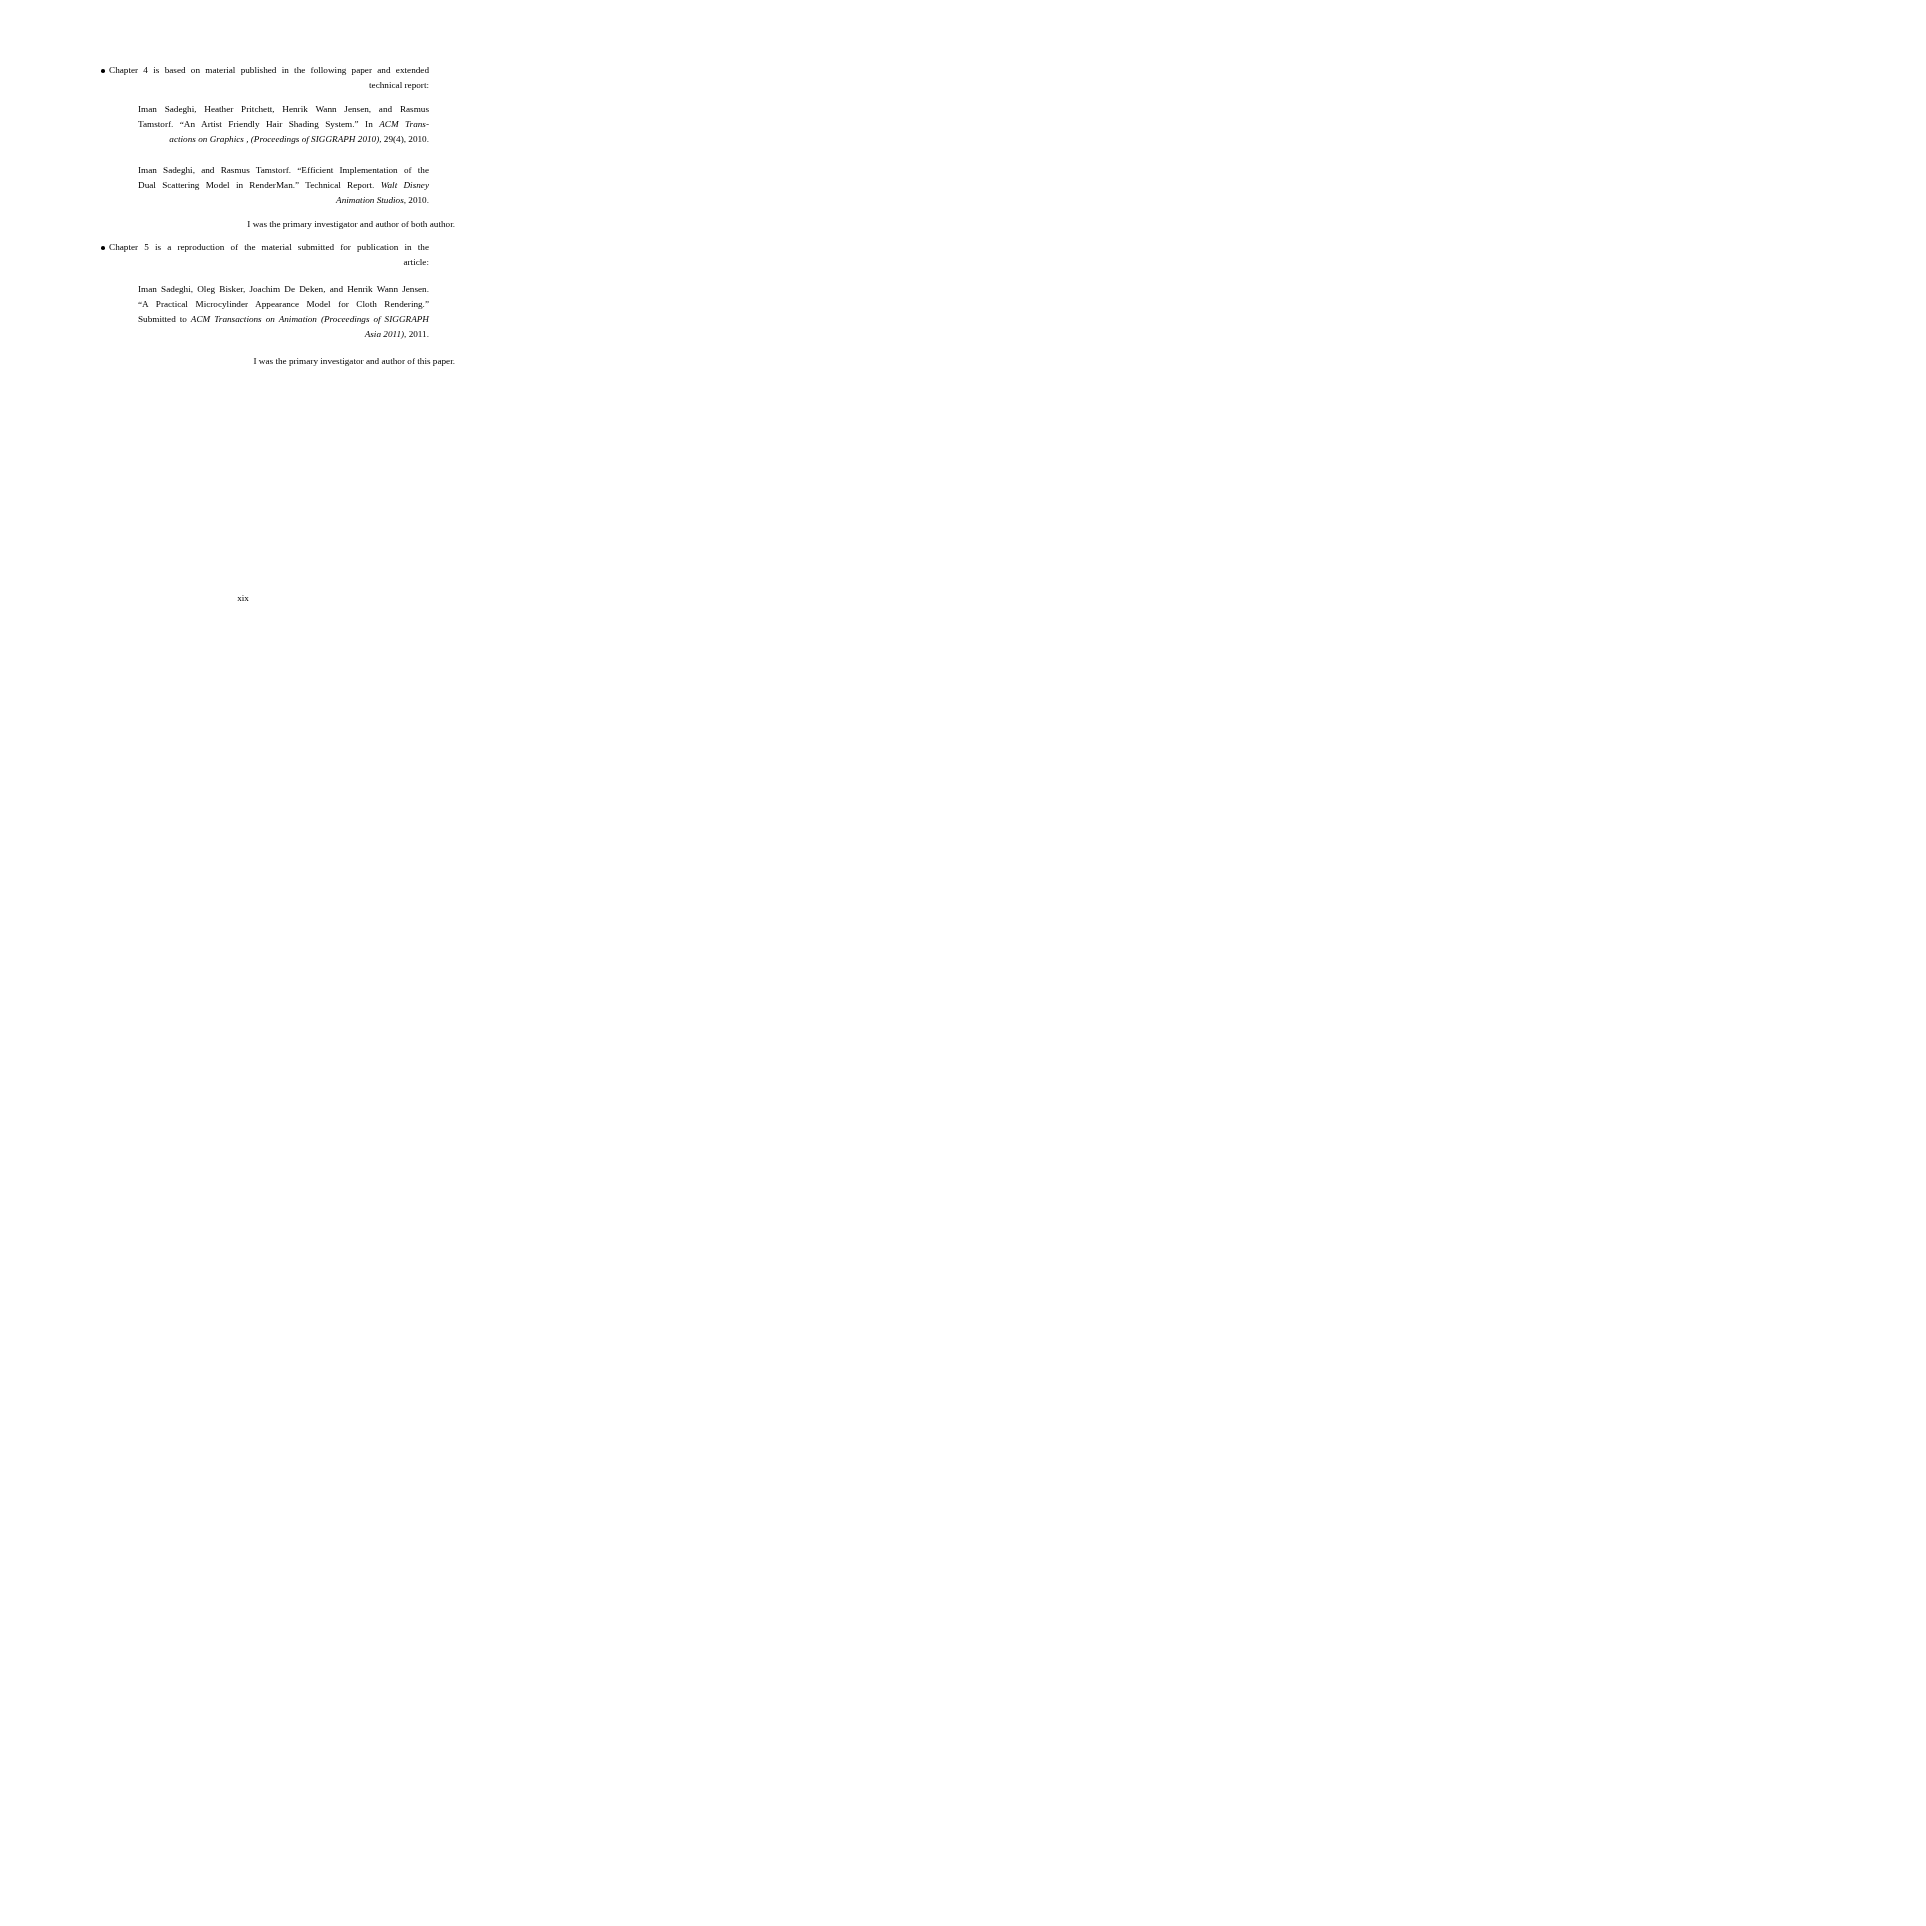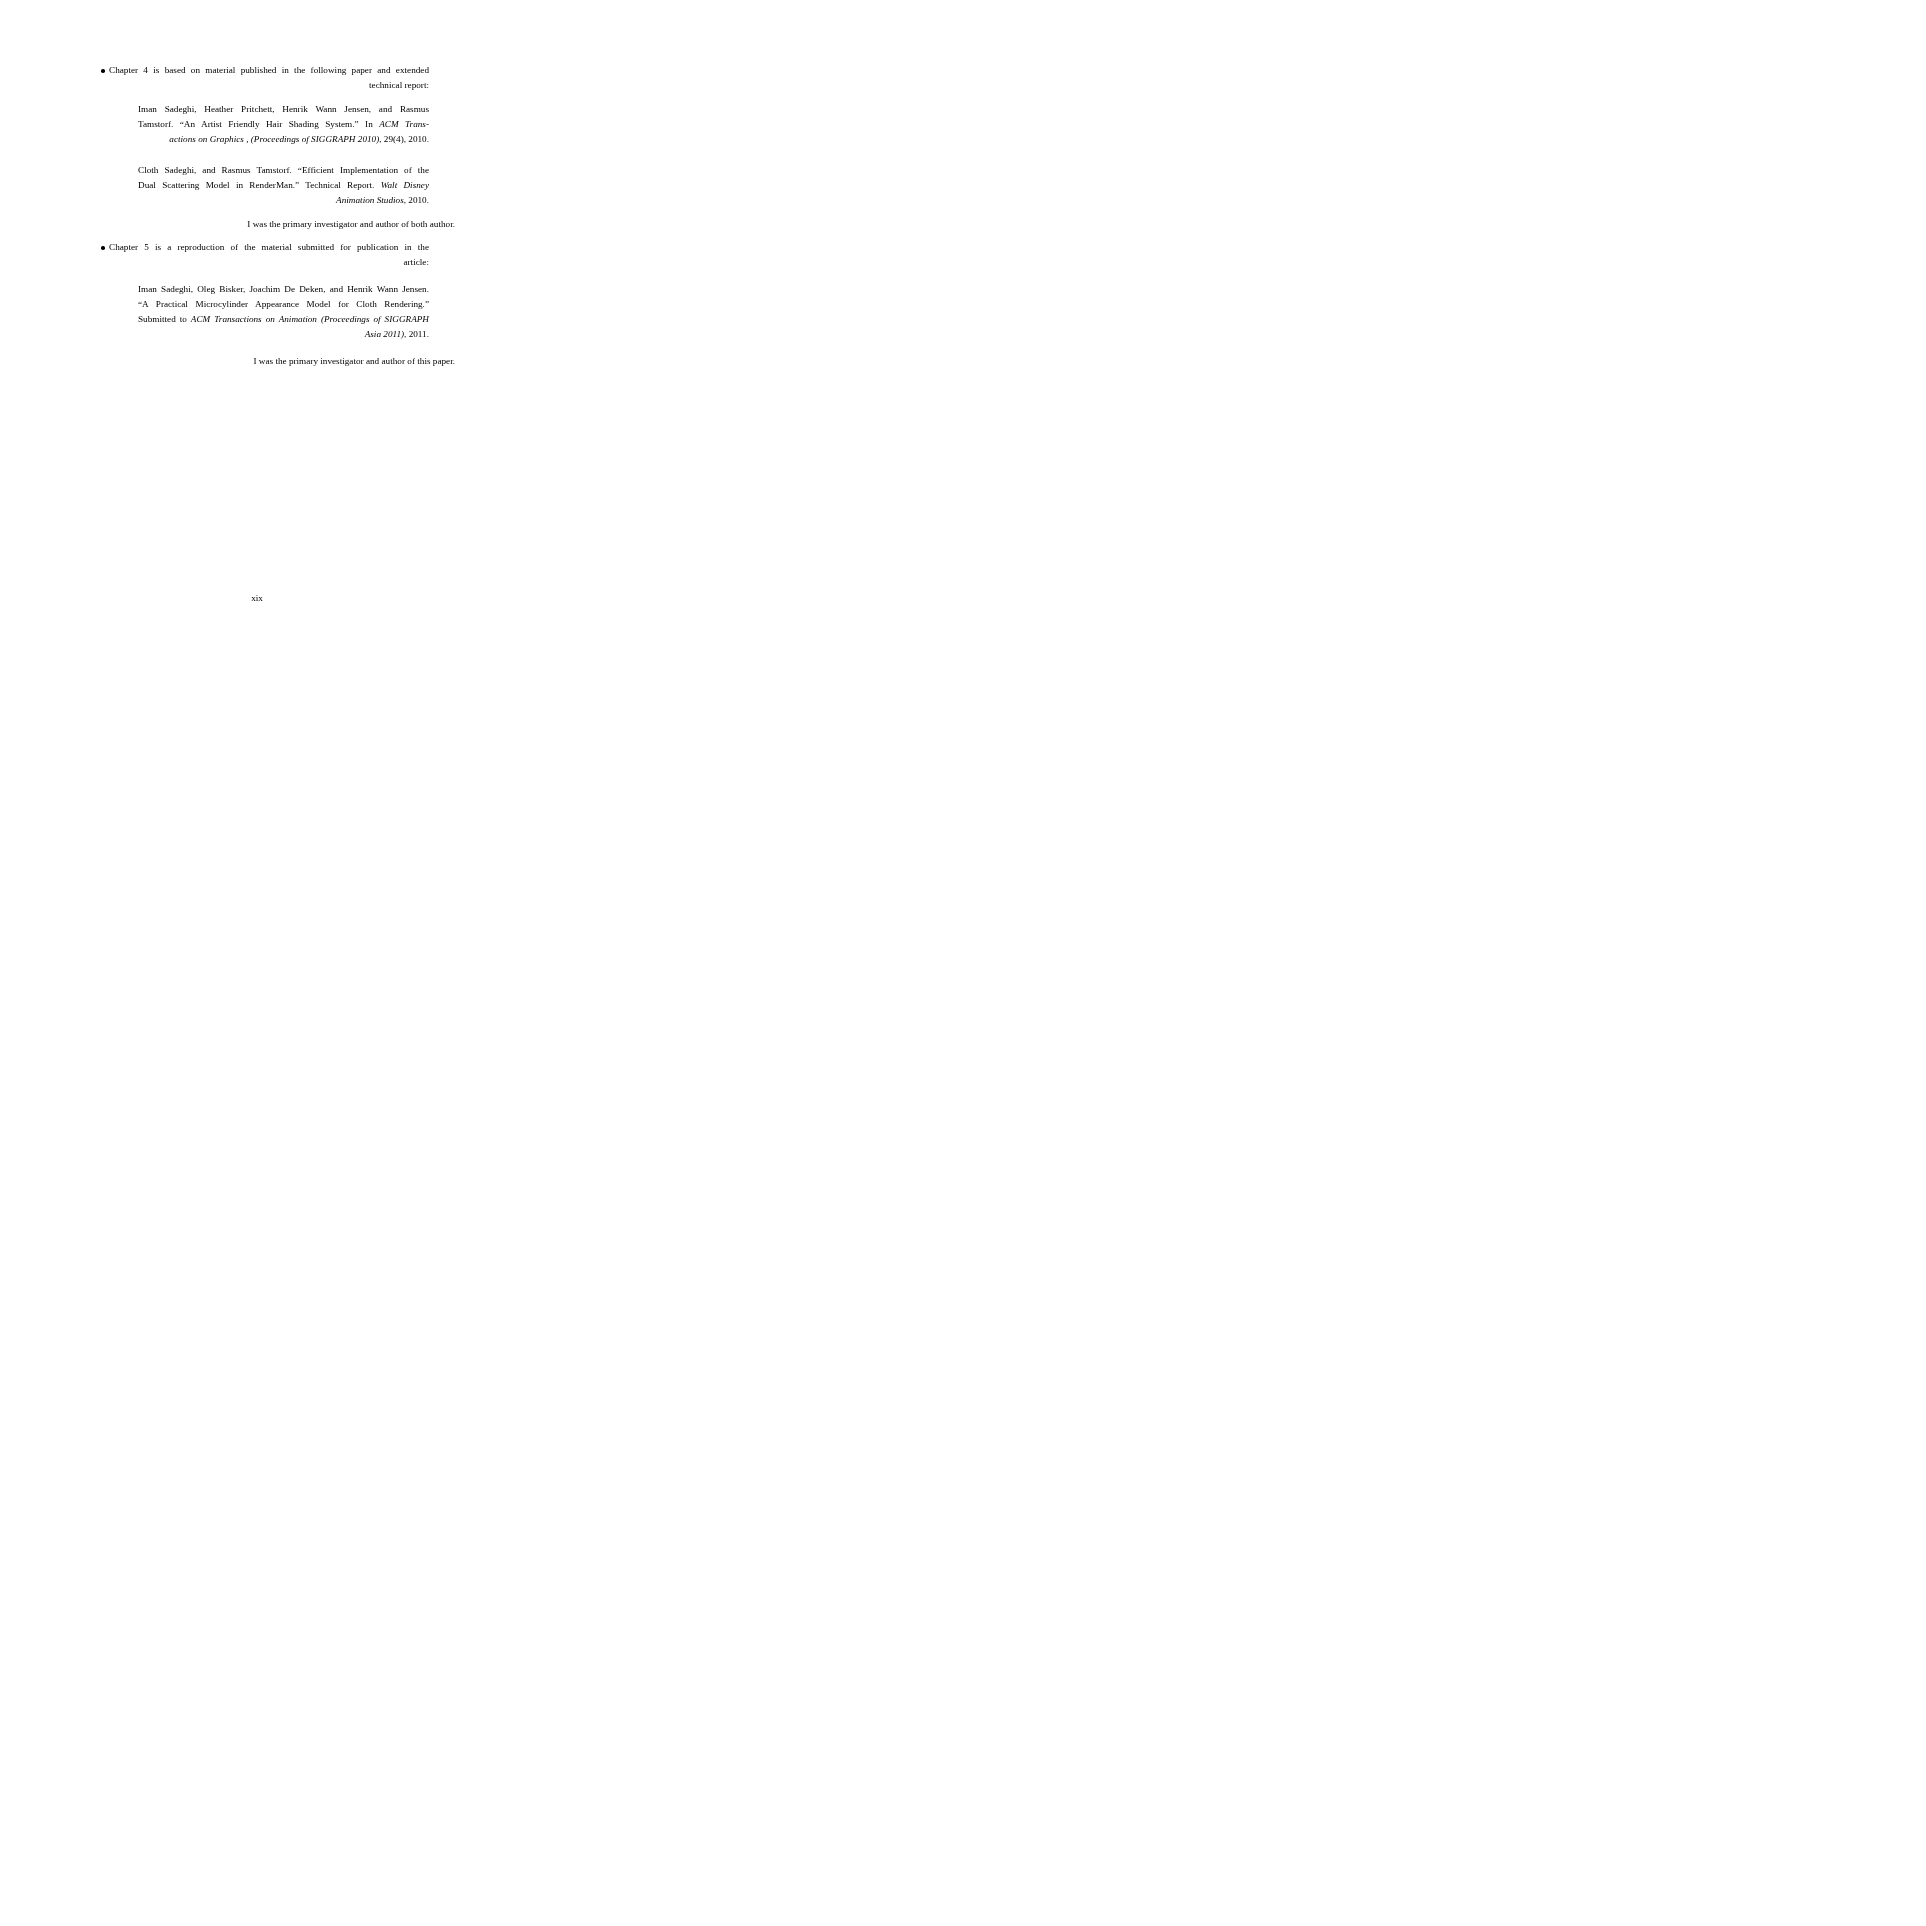--- a/index.html
+++ b/index.html
@@ -43,21 +43,21 @@
   <div class="line">technical report:</div>
 </div>
 
 <div class="blk" style="left:138px; top:102px; width:291px;">
   <div class="jline">Iman Sadeghi, Heather Pritchett, Henrik Wann Jensen, and Rasmus</div>
   <div class="jline"><span>Tamstorf. “An Artist Friendly Hair Shading System.” In </span><span class="em">ACM Trans-</span></div>
   <div class="line"><span class="em">actions on Graphics , (Proceedings of SIGGRAPH 2010)</span><span>, 29(4), 2010.</span></div>
 </div>
 
 <div class="blk" style="left:138px; top:163px; width:291px;">
-  <div class="jline">Cloth Sadeghi, and Rasmus Tamstorf. “Efficient Implementation of the</div>
+  <div class="jline">Iman Sadeghi, and Rasmus Tamstorf. “Efficient Implementation of the</div>
   <div class="jline"><span>Dual Scattering Model in RenderMan.” Technical Report. </span><span class="em">Walt Disney</span></div>
   <div class="line"><span class="em">Animation Studios</span><span>, 2010.</span></div>
 </div>
 
 <div class="blk line" style="left:109px; top:217px; width:320px;">I was the primary investigator and author of both author.</div>
 
 <div class="bullet-dot" style="left:101px; top:246px;"></div>
 <div class="blk" style="left:109px; top:240px; width:320px;">
   <div class="jline">Chapter 5 is a reproduction of the material submitted for publication in the</div>
   <div class="line">article:</div>
@@ -65,14 +65,14 @@
 
 <div class="blk" style="left:138px; top:282px; width:291px;">
   <div class="jline">Iman Sadeghi, Oleg Bisker, Joachim De Deken, and Henrik Wann Jensen.</div>
   <div class="jline">“A Practical Microcylinder Appearance Model for Cloth Rendering.”</div>
   <div class="jline"><span>Submitted to </span><span class="em">ACM Transactions on Animation (Proceedings of SIGGRAPH</span></div>
   <div class="line"><span class="em">Asia 2011)</span><span>, 2011.</span></div>
 </div>
 
 <div class="blk line" style="left:109px; top:354px; width:320px;">I was the primary investigator and author of this paper.</div>
 
-<div class="folio" style="left:257px; top:591px;">xix</div>
+<div class="folio" style="left:243px; top:591px;">xix</div>
 
 
 </body></html>

